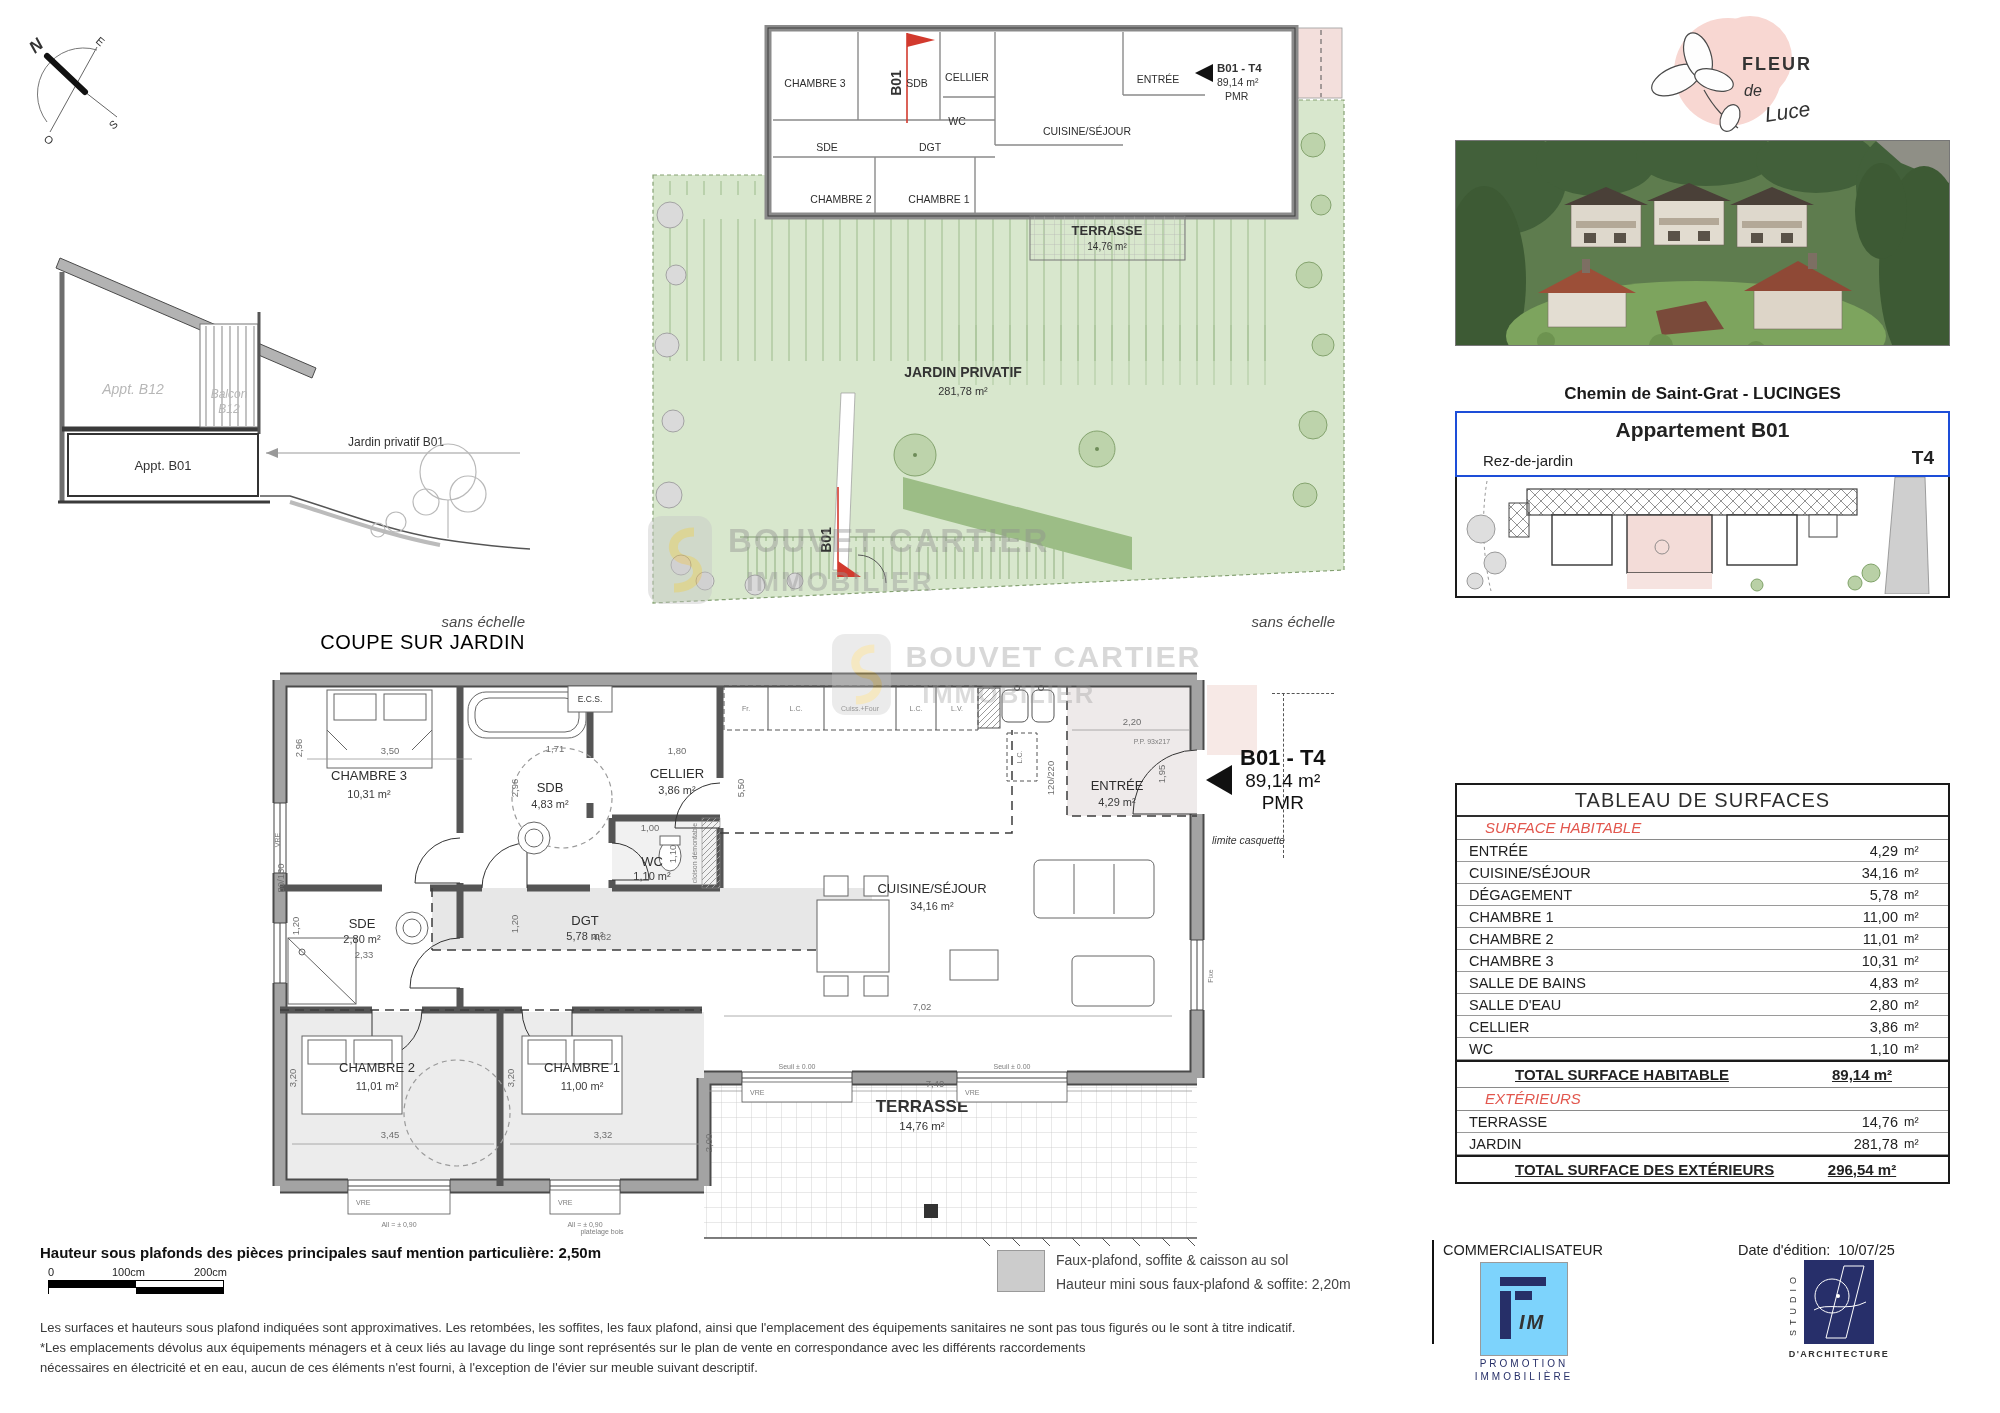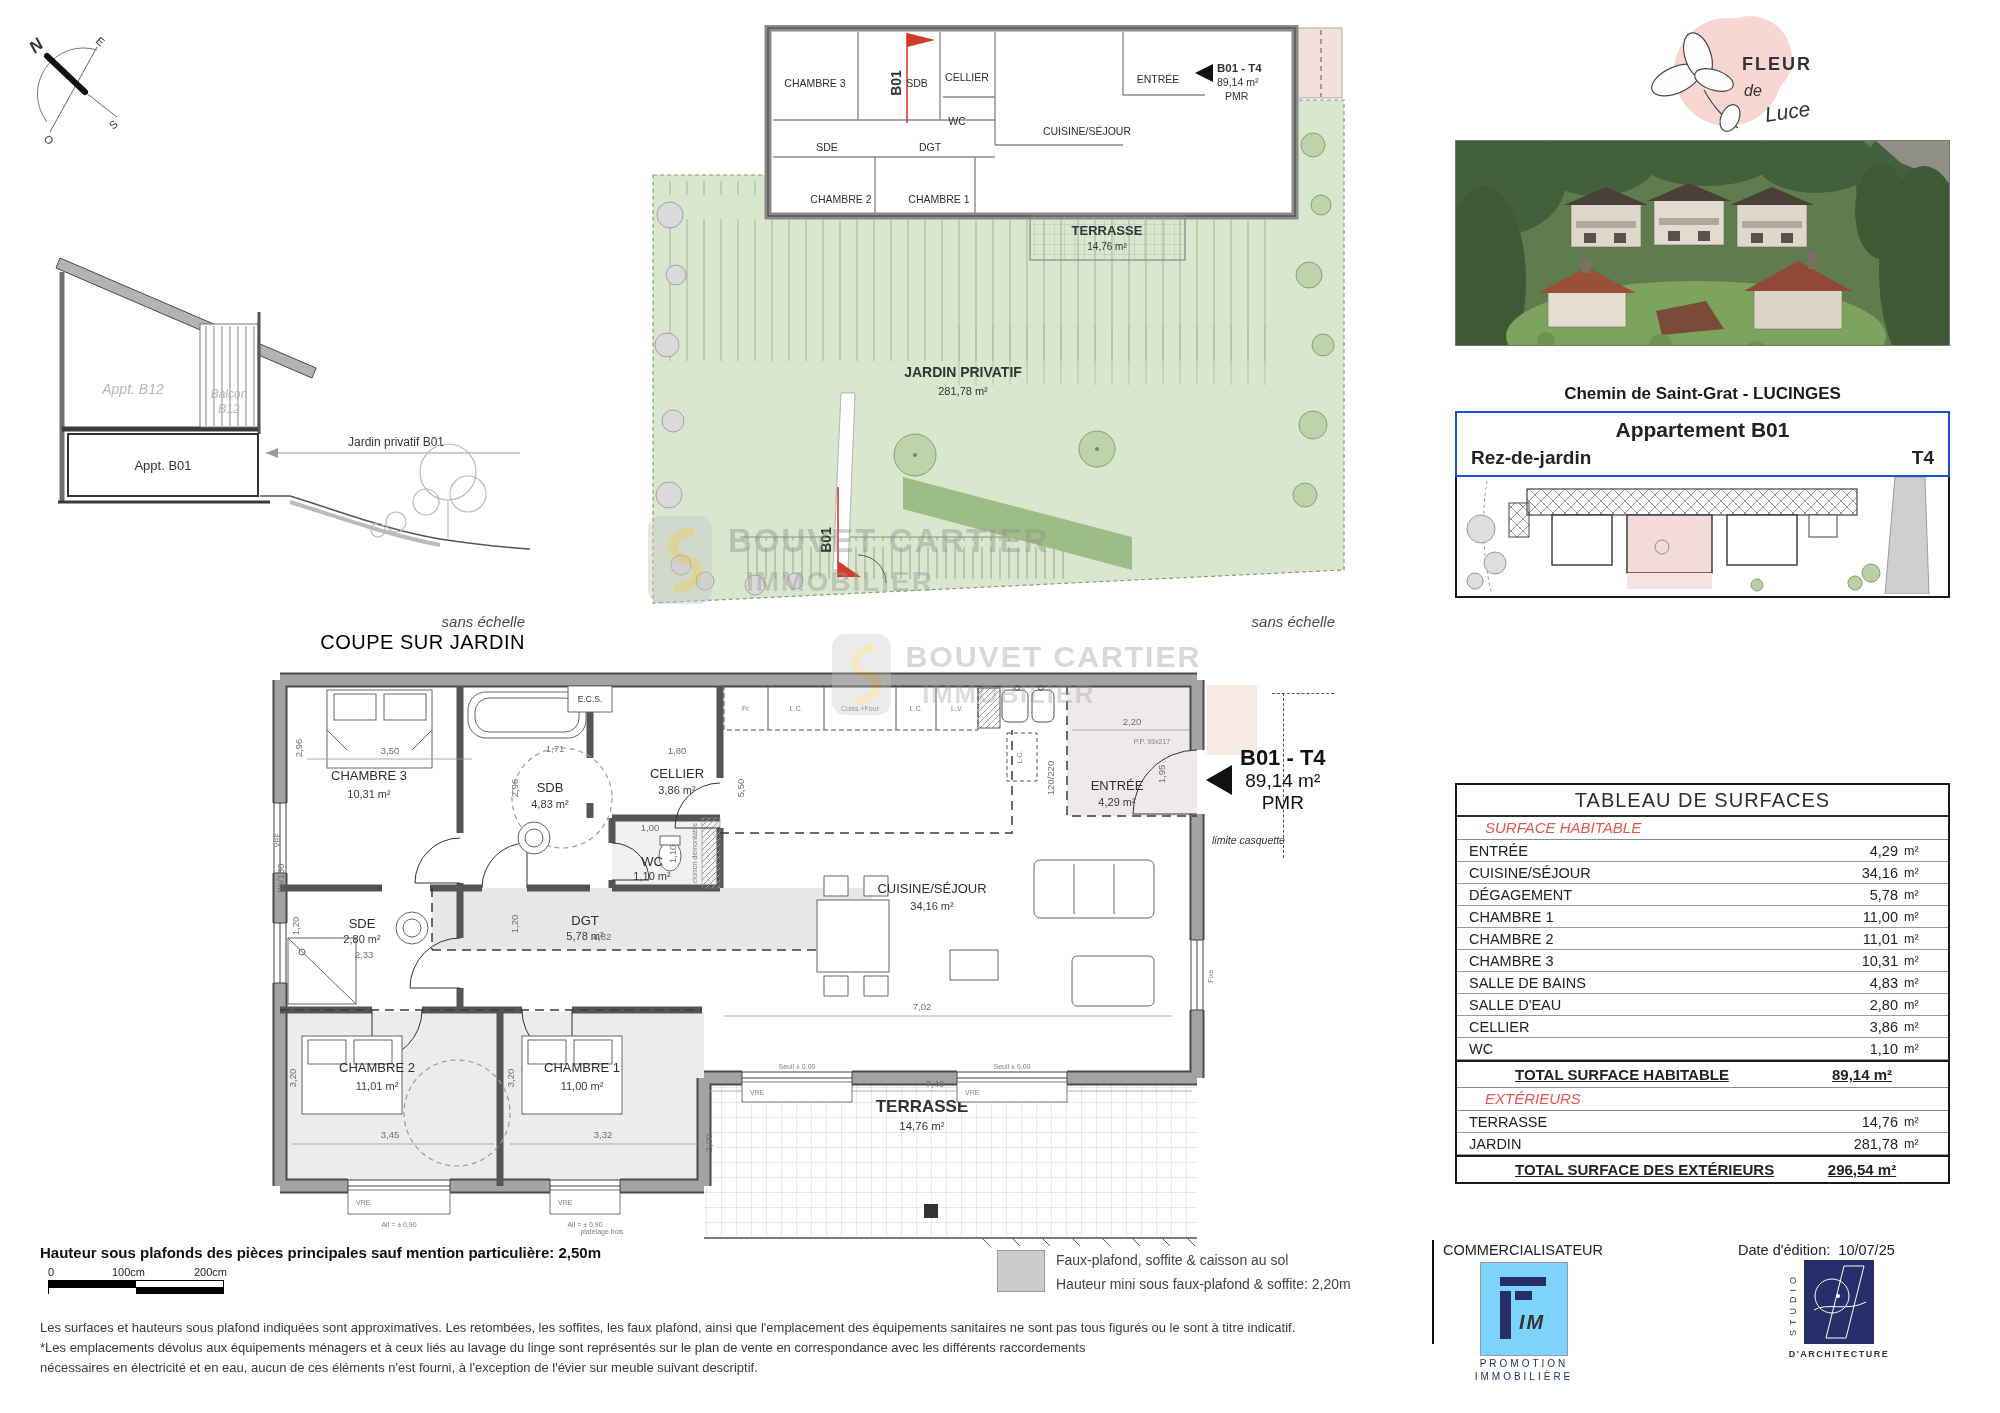--- a/index.html
+++ b/index.html
@@ -533,21 +533,21 @@
           <circle cx="90" cy="200" r="9"></circle>
       </g>
       <text x="10" y="222" font-size="9" fill="#e9e9e9">Visuel non contractuel</text>
     </svg>
   </div>
 
   <div class="abs" style="left:1455px;top:384px;width:495px;text-align:center;font-size:17px;font-weight:600;color:#1a1a1a;">Chemin de Saint-Grat - LUCINGES</div>
 
   <div class="abs" style="left:1455px;top:411px;width:495px;height:66px;border:2px solid #1d4ed8;box-sizing:border-box;">
     <div style="text-align:center;font-size:21px;font-weight:bold;margin-top:5px;">Appartement B01</div>
-    <div style="position:absolute;left:14px;bottom:6px;font-size:19px;font-weight:bold;">Rez-de-jardin</div>
+    <div style="position:absolute;left:26px;bottom:6px;font-size:15px;font-weight:normal;">Rez-de-jardin</div>
     <div style="position:absolute;right:14px;bottom:6px;font-size:19px;font-weight:bold;">T4</div>
   </div>
 
   <div class="abs" style="left:1455px;top:477px;width:495px;height:121px;border:2px solid #1a1a1a;border-top:none;box-sizing:border-box;background:#fff;">
     <svg width="491" height="117" viewBox="0 0 491 117">
       <defs>
         <pattern id="xhatch" width="12" height="12" patternUnits="userSpaceOnUse">
           <path d="M0,12 L12,0 M0,0 L12,12" stroke="#777" stroke-width=".8" fill="none"></path>
         </pattern>
       </defs>

